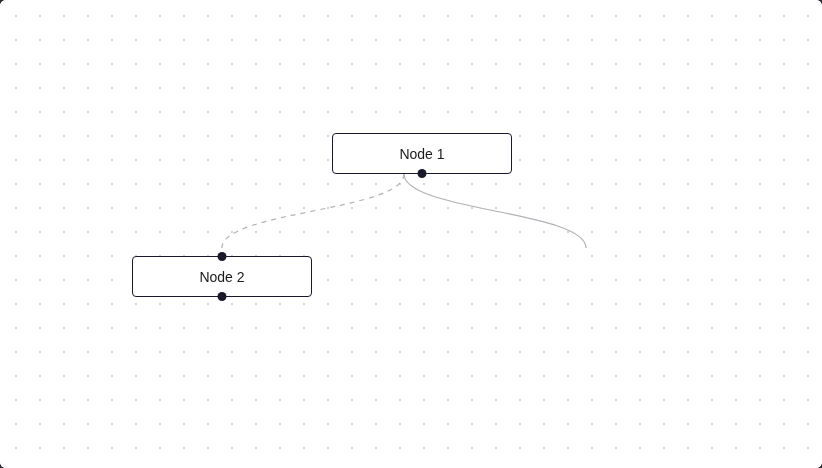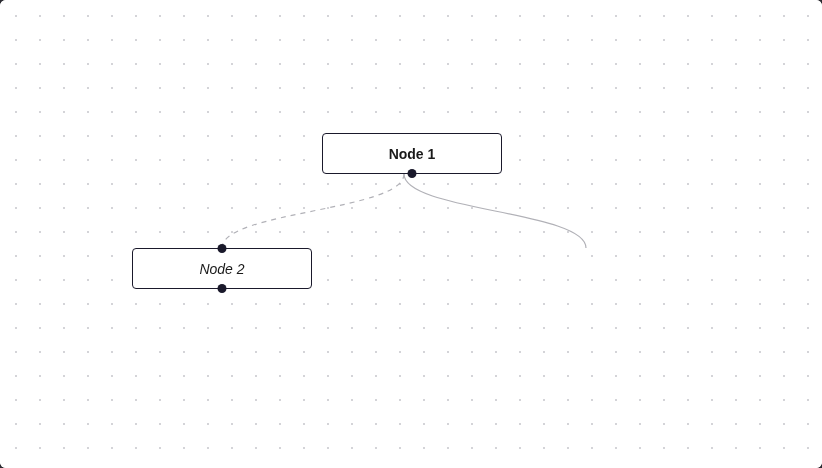--- a/index.html
+++ b/index.html
@@ -47,22 +47,22 @@
     background: var(--node-background, #ffffff);
     border: 1px solid var(--node-border, #1a192b);
     border-radius: 4px;
     display: flex;
     align-items: center;
     justify-content: center;
     font-size: 14px;
     color: var(--node-text, #1a1a1a);
     cursor: grab;
   }
-  .node--1 { left: 322px; top: 133px; font-weight: bold; }
-  .node--2 { left: 132px; top: 248px; font-style: italic; }
+  .node--1 { left: 332px; top: 133px; }
+  .node--2 { left: 132px; top: 256px; }
   .node--3 { left: 496px; top: 248px; }
   .node-label { pointer-events: none; }
   .handle {
     position: absolute;
     width: 9px;
     height: 9px;
     border-radius: 50%;
     background: var(--handle-color, #1a192b);
     left: 50%;
     transform: translateX(-50%);

